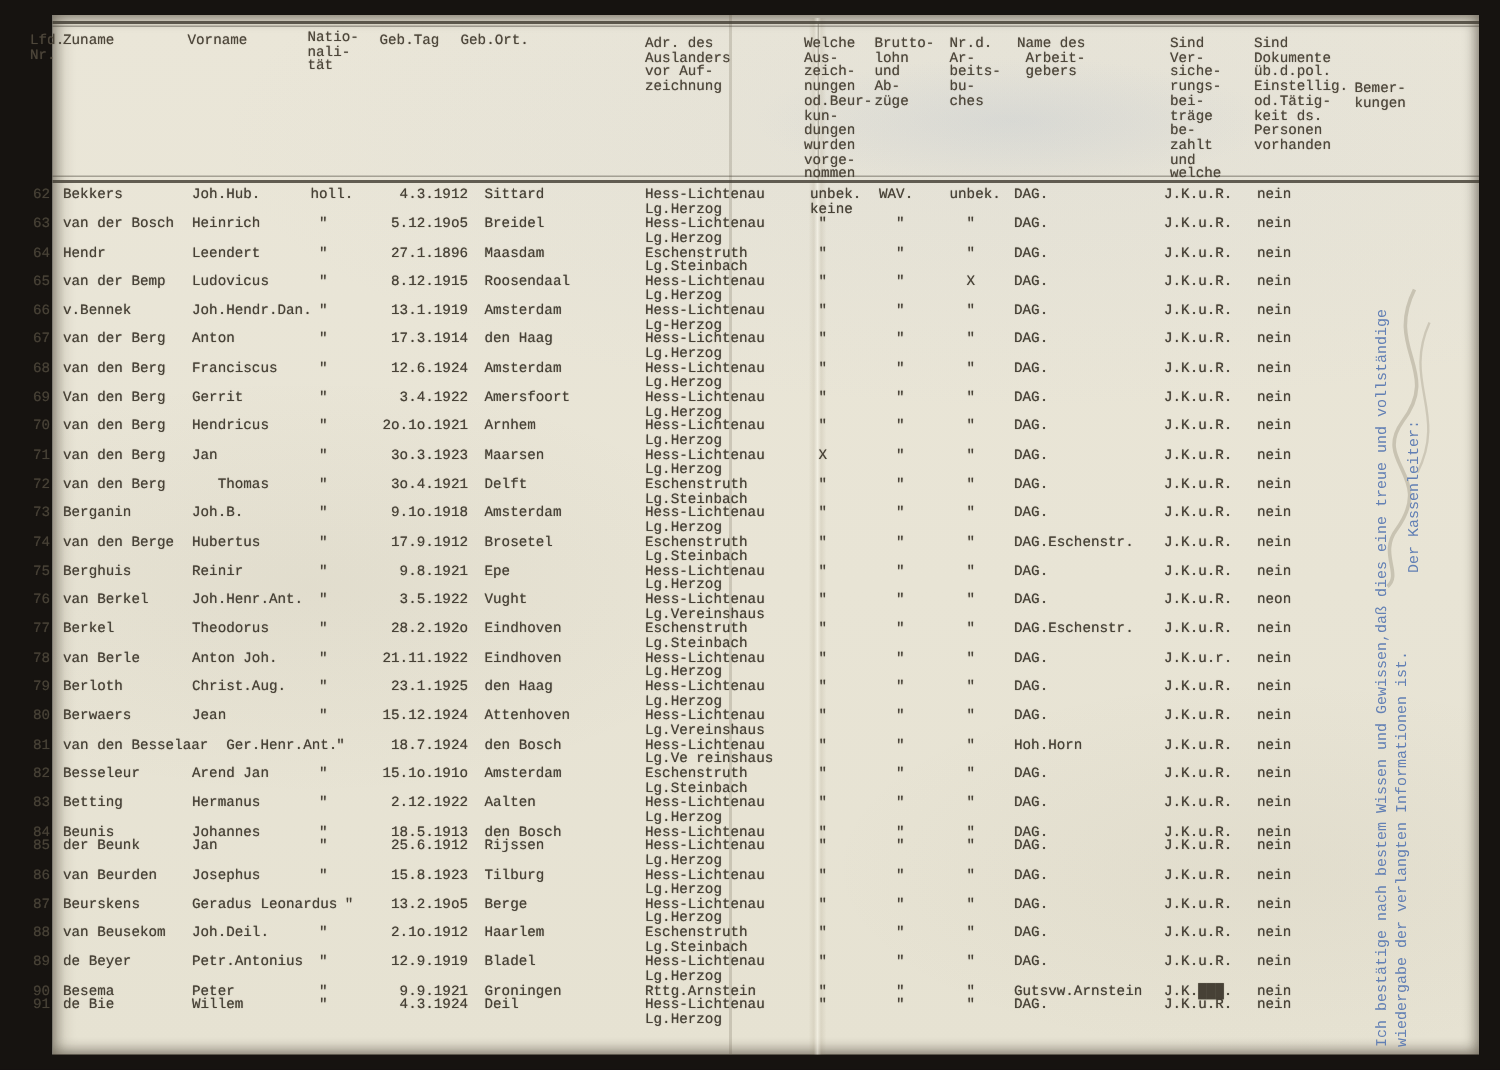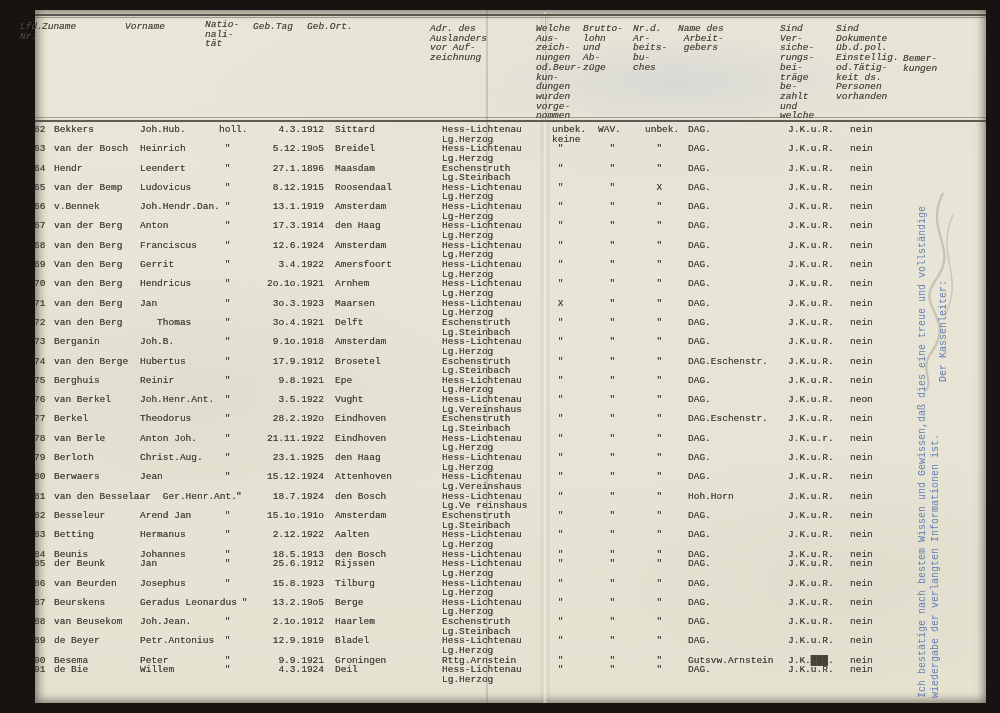--- a/index.html
+++ b/index.html
@@ -16,24 +16,24 @@
   .wash{position:absolute;left:500px;top:38px;width:350px;height:85px;
         background:radial-gradient(ellipse at center, rgba(155,172,200,.16), transparent 70%);}
   .rule{position:absolute;left:35px;width:951px;background:#3e3a30;}
   .rule.thin{height:1px;opacity:.4;}
   .rule.thick{height:2px;opacity:.8;}
   .seam{position:absolute;top:10px;bottom:10px;left:486px;width:2px;background:rgba(100,90,72,.22);}
   .crease{position:absolute;top:12px;bottom:10px;left:539px;width:12px;
           background:linear-gradient(90deg,transparent,rgba(140,128,100,.15) 30%,rgba(252,250,240,.45) 50%,rgba(140,128,100,.14) 70%,transparent);}
   .hdiv{position:absolute;top:15px;height:106px;left:545px;width:1px;background:rgba(90,84,68,.38);}
   .hd{position:absolute;white-space:pre;font-size:9.5px;line-height:9.7px;color:#4d463a;
-      text-shadow:0 0 .6px rgba(77,70,58,.7);font-style:italic;}
+      text-shadow:0 0 .6px rgba(77,70,58,.7);}
   .cell{position:absolute;top:0;white-space:pre;font-size:9.5px;line-height:9.65px;color:#474136;
         text-shadow:0 0 .6px rgba(71,65,54,.75);}
-  #rows{position:absolute;left:12px;top:125px;width:984px;}
+  #rows{position:absolute;left:0;top:125px;width:984px;}
   .row{position:relative;height:19.3px;}
   .row.single{height:9.7px;}
   .c-nr{left:22px}.c-zu{left:42px}.c-vo{left:128px}.c-na{left:207px}
   .c-ge{left:240px;width:72px;text-align:right}.c-ort{left:323px}
   .c-a1{left:430px}.c-a2{left:430px;top:9.6px}
   .c-au{left:540px}.c-lo{left:586px}.c-ab{left:633px}
   .c-ag{left:676px}.c-ve{left:776px}.c-dok{left:838px}
   .stampline{position:absolute;transform:rotate(-90deg);transform-origin:0 0;white-space:pre;
              font-size:10px;line-height:11px;color:#5878b2;opacity:.92;}
   .sig{position:absolute;opacity:.5;}
@@ -525,21 +525,21 @@
         <span class="cell c-au"> "</span>
         <span class="cell c-lo">  "</span>
         <span class="cell c-ab">  "</span>
         <span class="cell c-ag">DAG.</span>
         <span class="cell c-ve">J.K.u.R.</span>
         <span class="cell c-dok">nein</span>
       </div>
       <div class="row">
         <span class="cell c-nr">88</span>
         <span class="cell c-zu">van Beusekom</span>
-        <span class="cell c-vo">Joh.Jean.</span>
+        <span class="cell c-vo">Joh.Deil.</span>
         <span class="cell c-na"> "</span>
         <span class="cell c-ge">2.1o.1912</span>
         <span class="cell c-ort">Haarlem</span>
         <span class="cell c-a1">Eschenstruth</span>
         <span class="cell c-a2">Lg.Steinbach</span>
         <span class="cell c-au"> "</span>
         <span class="cell c-lo">  "</span>
         <span class="cell c-ab">  "</span>
         <span class="cell c-ag">DAG.</span>
         <span class="cell c-ve">J.K.u.R.</span>

